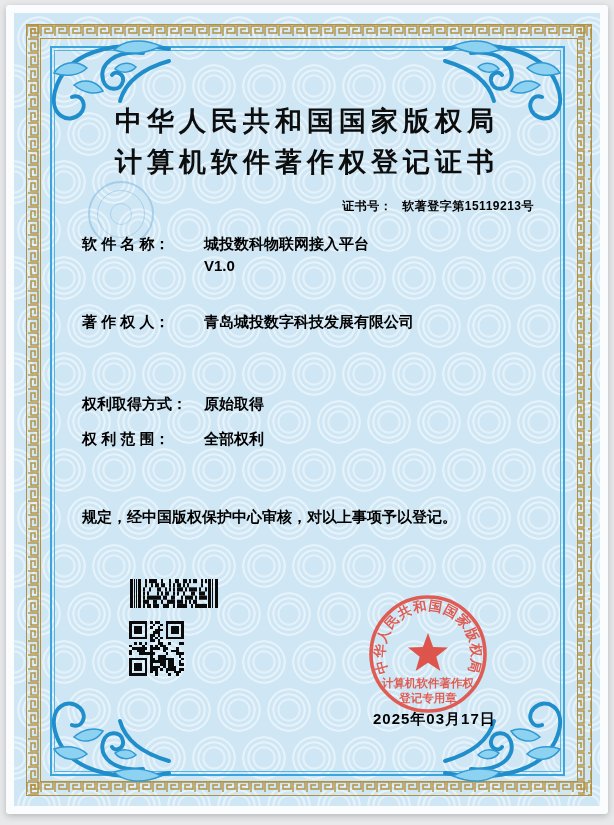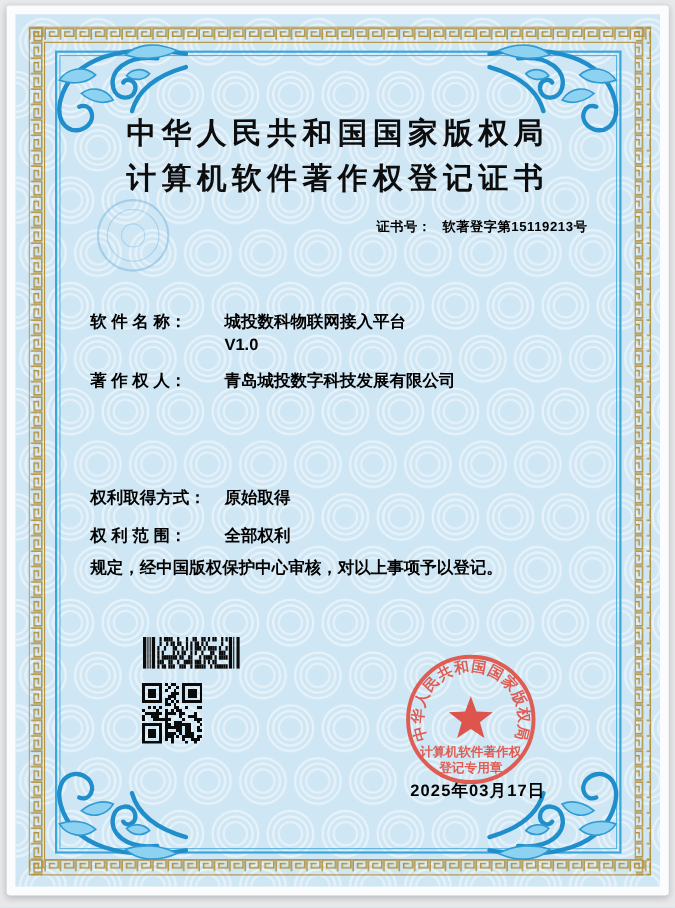--- a/index.html
+++ b/index.html
@@ -57,25 +57,25 @@
 
   .title { position:absolute; left:0; width:100%; text-align:center;
     font-size:27px; font-weight:bold; color:#0d0d0d; letter-spacing:5px; }
   .title-1 { top:90px; }
   .title-2 { top:131px; }
 
   .cert-no { position:absolute; top:185px; right:66px;
     font-size:12px; font-weight:bold; color:#000; letter-spacing:.5px; }
   .cert-no .lbl { margin-right:10px; }
 
-  .row { position:absolute; left:68px; font-size:15px; font-weight:bold; color:#000;margin-top:48px; }
+  .row { position:absolute; left:68px; font-size:15px; font-weight:bold; color:#000; }
   .row .lbl { display:inline-block; width:122px; }
   .row-sw     { top:222px; }
   .row-sw-v   { top:244px; left:190px; }
-  .row-owner  { top:276px; }
+  .row-owner  { top:300px; }
   .row-acq    { top:382px; }
   .row-scope  { top:417px; }
   .row-reg    { top:451px; }
 
   .statement { position:absolute; left:68px; top:487px; width:462px;
     font-size:15px; font-weight:bold; color:#000; line-height:33px; }
   .statement .l1 { text-indent:28px; }
 
   .barcode { position:absolute; left:116px; top:566px; width:88px; height:29px; }
   .qrcode  { position:absolute; left:115px; top:608px; width:55px; height:55px; }

